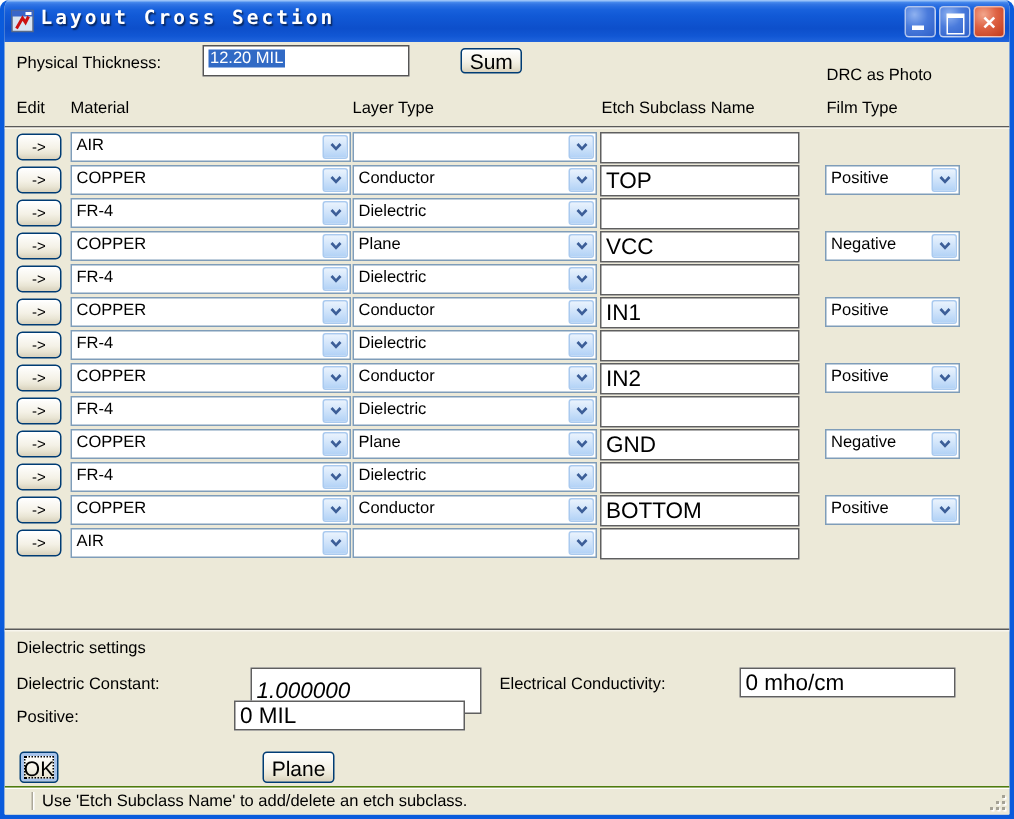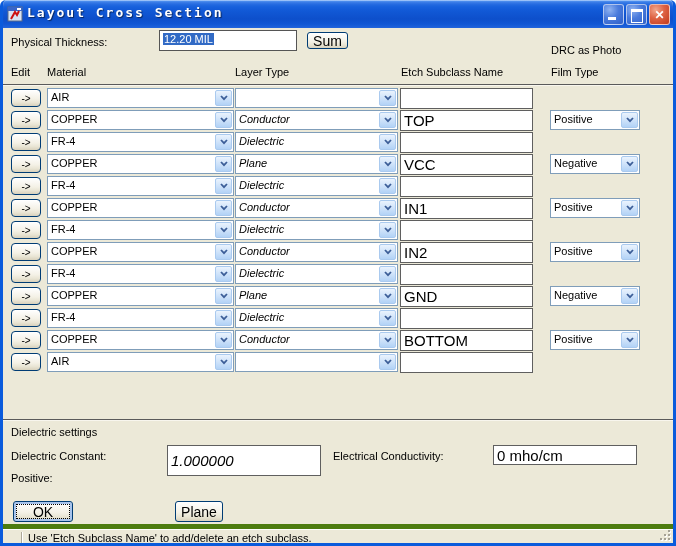--- a/index.html
+++ b/index.html
@@ -58,27 +58,27 @@
     width:17px;margin:1px;border-radius:2px;border:1px solid #AACAEF;
     background:linear-gradient(180deg,#EAF3FD 0%,#CFE3FA 50%,#B2D2F6 100%);
     display:flex;align-items:center;justify-content:center;flex:0 0 auto;
   }
   .divider{position:absolute;left:0;right:0;height:2px;border-top:1px solid #5A5A5A;border-bottom:1px solid #F8F6EE;}
   .hl{background:#316AC5;color:#fff;padding:0 1px;}
   .field-box{position:absolute;background:#fff;border:1px solid #555;padding:2px 3px;white-space:nowrap;overflow:hidden;}
   .row{position:absolute;left:0;width:100%;height:22px;}
   .row .btn{left:8px;top:1px;width:30px;height:18px;font-size:10px;border-radius:4px;}
   .row .combo.material{left:44px;top:0;width:187px;}
-  .row .combo.layer{left:232px;top:0;width:163px;font-style:italic;}
+  .row .combo.layer{left:232px;top:0;width:163px;}
   .row .tfield.etch{left:397px;top:0;width:133px;height:21px;}
   .row .combo.film{left:547px;top:0;width:90px;}
   
   .statusbar{
     position:absolute;left:0;right:0;bottom:0;height:19px;background:#ECE9D8;
-    border-top:5px solid #4d7c0f;box-shadow:inset 0 1px 0 #fff;
+    border-top:1px solid #4d7c0f;box-shadow:inset 0 1px 0 #fff;
   }
   .status-divider{position:absolute;left:18px;top:3px;height:12px;width:0;border-left:1px solid #ACA899;border-right:1px solid #fff;}
   .status-text{position:absolute;left:25px;top:3px;white-space:nowrap;}
   .grip{position:absolute;right:1px;bottom:1px;width:13px;height:13px;}
 </style>
 </head>
 <body>
 
 <div class="window">
 
@@ -93,21 +93,21 @@
     <div class="cap-buttons">
       <button class="cap-btn cap-min"></button>
       <button class="cap-btn cap-max"></button>
       <button class="cap-btn cap-close">
         <span class="x-glyph">✕</span>
       </button>
     </div>
   </div>
 
   <span class="lbl" style="left:8px;top:36px;text-align:right;">Physical Thickness:</span>
-  <div class="field-box" style="left:156px;top:30px;width:138px;height:21px;">
+  <div class="field-box" style="left:132px;top:30px;width:138px;height:21px;">
     <span class="hl">12.20 MIL</span>
   </div>
   <button class="btn" style="left:304px;top:32px;width:41px;height:17px;">Sum</button>
   <span class="lbl" style="left:548px;top:44px;">DRC as Photo</span>
 
   <span class="lbl" style="left:8px;top:66px;">Edit</span>
   <span class="lbl" style="left:44px;top:66px;">Material</span>
   <span class="lbl" style="left:232px;top:66px;">Layer Type</span>
   <span class="lbl" style="left:398px;top:66px;">Etch Subclass Name</span>
   <span class="lbl" style="left:548px;top:66px;">Film Type</span>
@@ -436,22 +436,23 @@
 
   <span class="lbl" style="left:8px;top:426px;">Dielectric settings</span>
 
   <span class="lbl" style="left:8px;top:450px;">Dielectric Constant:</span>
   <input class="tfield" style="left: 164px; top: 445px; width: 154px; height: 31px; font-style: italic;" value="1.000000">
 
   <span class="lbl" style="left:330px;top:450px;">Electrical Conductivity:</span>
   <input class="tfield" style="left: 490px; top: 445px; width: 144px; height: 20px;" value="0 mho/cm">
 
   <span class="lbl" style="left:8px;top:472px;">Positive:</span>
-
-  <button class="btn focused" style="left:10px;top:501px;width:60px;height:21px;">OK</button>
+  <input class="tfield" style="left: 153px; top: 467px; width: 154px; height: 20px;" value="0 MIL">
+
+  <button class="btn focused" style="left:10px;top:501px;width:26px;height:21px;">OK</button>
   <button class="btn" style="left:172px;top:501px;width:48px;height:21px;">Plane</button>
 
   <div class="statusbar">
     <div class="status-divider"></div>
     <span class="status-text">Use 'Etch Subclass Name' to add/delete an etch subclass.</span>
     <svg class="grip" viewBox="0 0 13 13">
       <rect x="10" y="2" width="2" height="2" fill="#fff"></rect>
         <rect x="9" y="1" width="2" height="2" fill="#A5A295"></rect>
       <rect x="6" y="6" width="2" height="2" fill="#fff"></rect>
         <rect x="5" y="5" width="2" height="2" fill="#A5A295"></rect>

